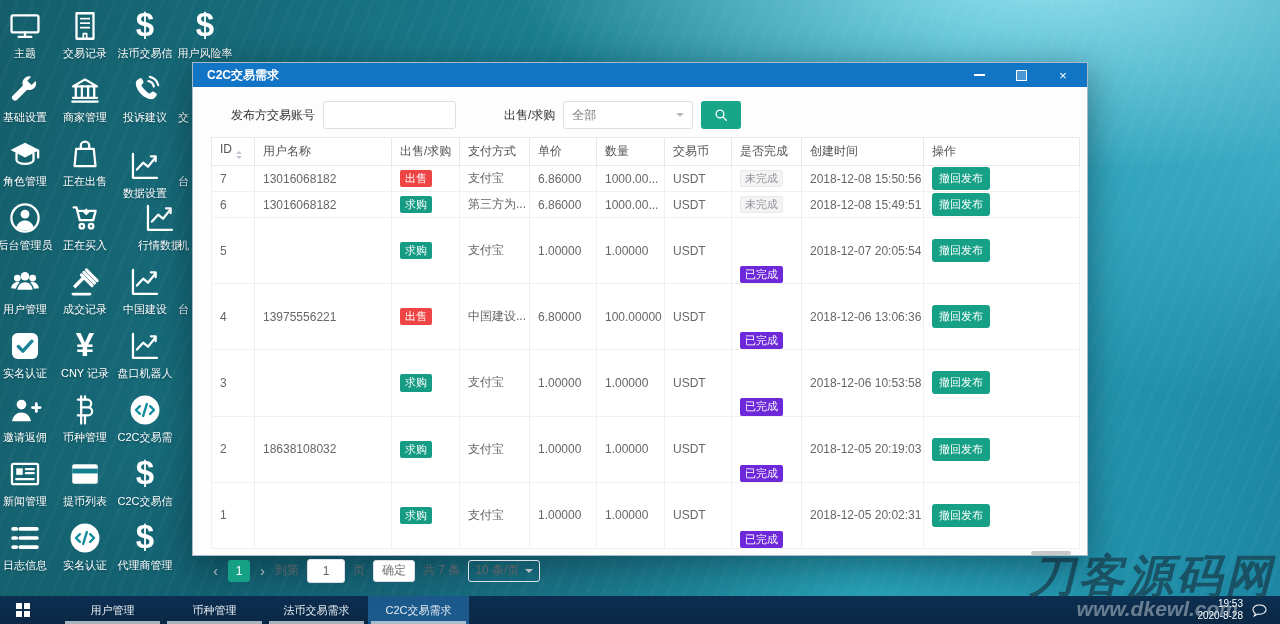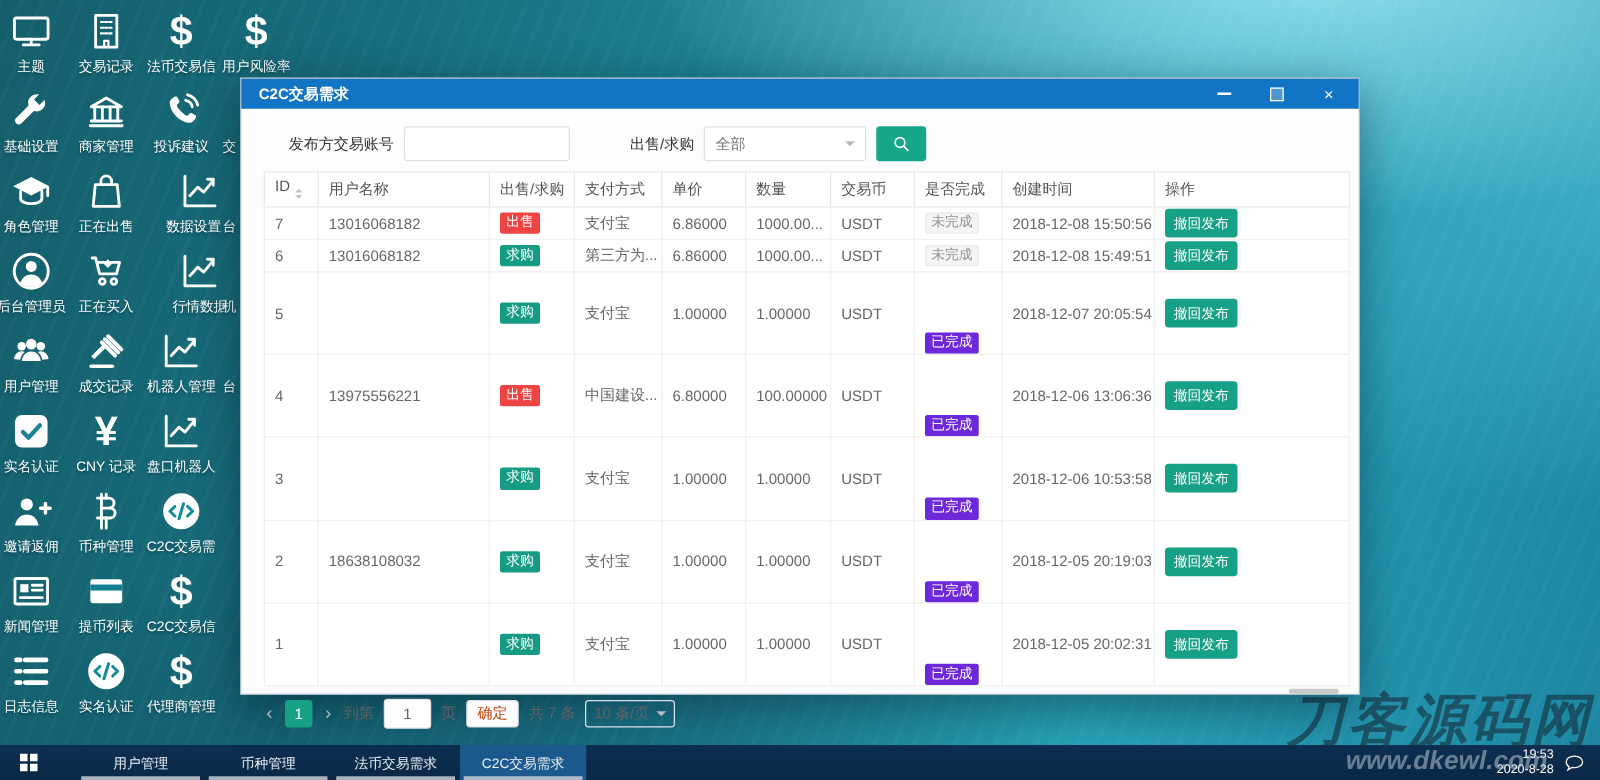--- a/index.html
+++ b/index.html
@@ -66,21 +66,21 @@
   .badge.buy{background:#169c84;}
   .status{display:inline-block;padding:2px 5px;border-radius:2px;font-size:11px;line-height:1.2;}
   .status.done{background:#6d28d9;color:#fff;margin-top:48px;}
   .status.pending{background:#f4f4f5;color:#909399;border:1px solid #e9e9eb;padding:1px 4px;}
   .action-btn{background:#16a085;color:#fff;border:none;border-radius:3px;font-size:11px;padding:4px 7px;cursor:pointer;}
 
   .pagination{display:flex;align-items:center;margin:10px 0 0 18px;font-size:12px;color:#606266;gap:8px;}
   .pg-arrow{color:#b6b9bf;font-size:15px;cursor:pointer;padding:0 2px;line-height:22px;}
   .pg-page{width:22px;height:22px;background:#16a085;color:#fff;border-radius:3px;text-align:center;line-height:22px;cursor:pointer;}
   .pg-input{width:32px;height:20px;border:1px solid #dcdfe6;border-radius:3px;text-align:center;font-size:12px;color:#606266;outline:none;}
-  .pg-btn{height:22px;padding:0 8px;border:1px solid #dcdfe6;border-radius:3px;background:#fff;color:#c2410c;font-size:12px;cursor:pointer;}
+  .pg-btn{height:22px;padding:0 8px;border:1px solid #dcdfe6;border-radius:3px;background:#fff;color:#737373;font-size:12px;cursor:pointer;}
   .pg-sel{height:20px;border:1px solid #dcdfe6;border-radius:3px;display:flex;align-items:center;padding:0 6px;gap:6px;cursor:pointer;}
   .hthumb{position:absolute;bottom:2px;left:838px;width:40px;height:4px;background:#c9c9c9;border-radius:2px;cursor:pointer;}
 
   
   .taskbar{position:absolute;left:0;right:0;bottom:0;height:28px;background:linear-gradient(#0d2f52,#0a2845);
            display:flex;align-items:stretch;z-index:40;}
   .startbtn{width:46px;display:flex;align-items:center;justify-content:center;cursor:pointer;}
   .winlogo{display:grid;grid-template-columns:6.5px 6.5px;grid-template-rows:6.5px 6.5px;gap:1.5px;}
   .winlogo b{background:#fff;display:block;}
   .tasks{display:flex;margin-left:16px;}
@@ -240,21 +240,21 @@
         <span class="di-glyph"><span class="tglyph">$</span></span>
         <span class="di-label">法币交易信</span>
       </div>
       <div class="di" style="left: 113px; top: 70px;">
         <span class="di-glyph"><svg viewBox="0 0 24 24" class="ic">
             <path fill="#fff" stroke="none" d="M9.2 3.6c.5.1 2 2.6 1.8 3.2-.1.5-1.5 1.4-1.5 1.9 0 1.2 4.6 5.8 5.8 5.8.5 0 1.4-1.4 1.9-1.5.6-.2 3.1 1.3 3.2 1.8.2.6-1.7 3.7-3.4 3.7-5.5 0-11.5-6-11.5-11.5 0-1.7 3.1-3.6 3.7-3.4z"></path>
             <path d="M14.5 5.8a4.6 4.6 0 0 1 3.7 3.7M15.5 2.7a7.8 7.8 0 0 1 5.8 5.8"></path>
           </svg></span>
         <span class="di-label">投诉建议</span>
       </div>
-      <div class="di" style="left: 113px; top: 134px; text-align: right;">
+      <div class="di" style="left: 113px; top: 146px;">
         <span class="di-glyph"><svg viewBox="0 0 24 24" class="ic">
             <path d="M3.5 3.5v16.8h17"></path>
             <path d="M6.3 14.5l4.4-4.8 3.4 2.8 5.2-6.4"></path>
             <path d="M16.2 5.2h3.3v3.4"></path>
           </svg></span>
         <span class="di-label">数据设置</span>
       </div>
       <div class="di" style="left: 128px; top: 198px;">
         <span class="di-glyph"><svg viewBox="0 0 24 24" class="ic">
             <path d="M3.5 3.5v16.8h17"></path>
@@ -262,21 +262,21 @@
             <path d="M16.2 5.2h3.3v3.4"></path>
           </svg></span>
         <span class="di-label">行情数据</span>
       </div>
       <div class="di" style="left: 113px; top: 262px;">
         <span class="di-glyph"><svg viewBox="0 0 24 24" class="ic">
             <path d="M3.5 3.5v16.8h17"></path>
             <path d="M6.3 14.5l4.4-4.8 3.4 2.8 5.2-6.4"></path>
             <path d="M16.2 5.2h3.3v3.4"></path>
           </svg></span>
-        <span class="di-label">机器人管理</span>
+        <span class="di-label">中国建设</span>
       </div>
       <div class="di" style="left: 113px; top: 326px;">
         <span class="di-glyph"><svg viewBox="0 0 24 24" class="ic">
             <path d="M3.5 3.5v16.8h17"></path>
             <path d="M6.3 14.5l4.4-4.8 3.4 2.8 5.2-6.4"></path>
             <path d="M16.2 5.2h3.3v3.4"></path>
           </svg></span>
         <span class="di-label">盘口机器人</span>
       </div>
       <div class="di" style="left: 113px; top: 390px;">

